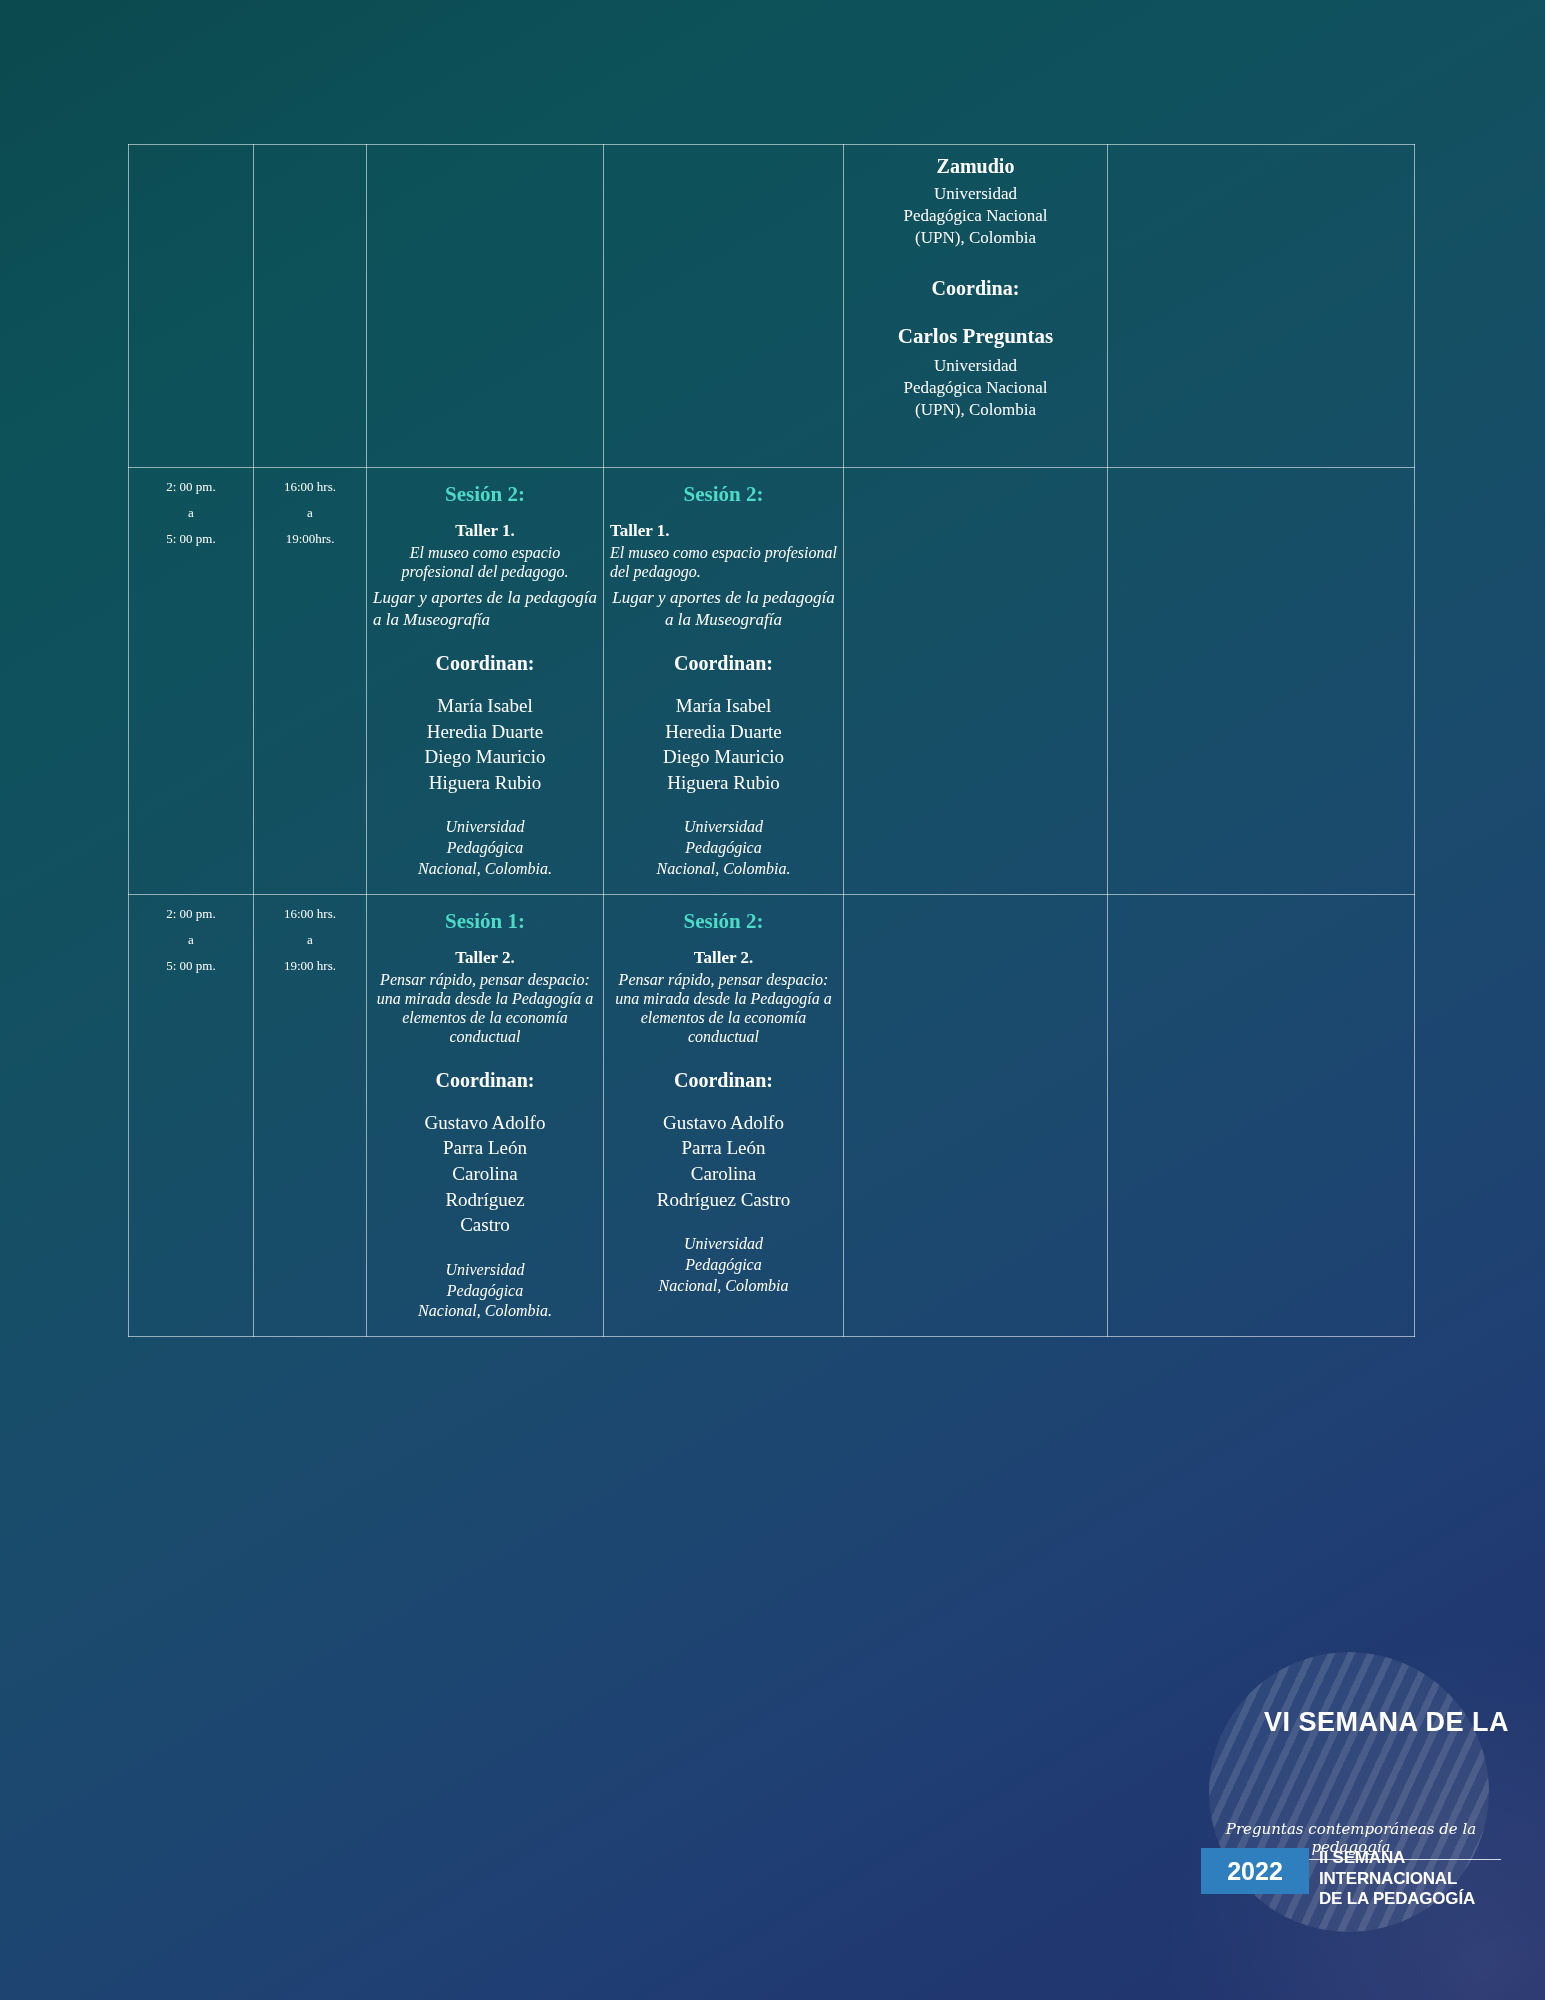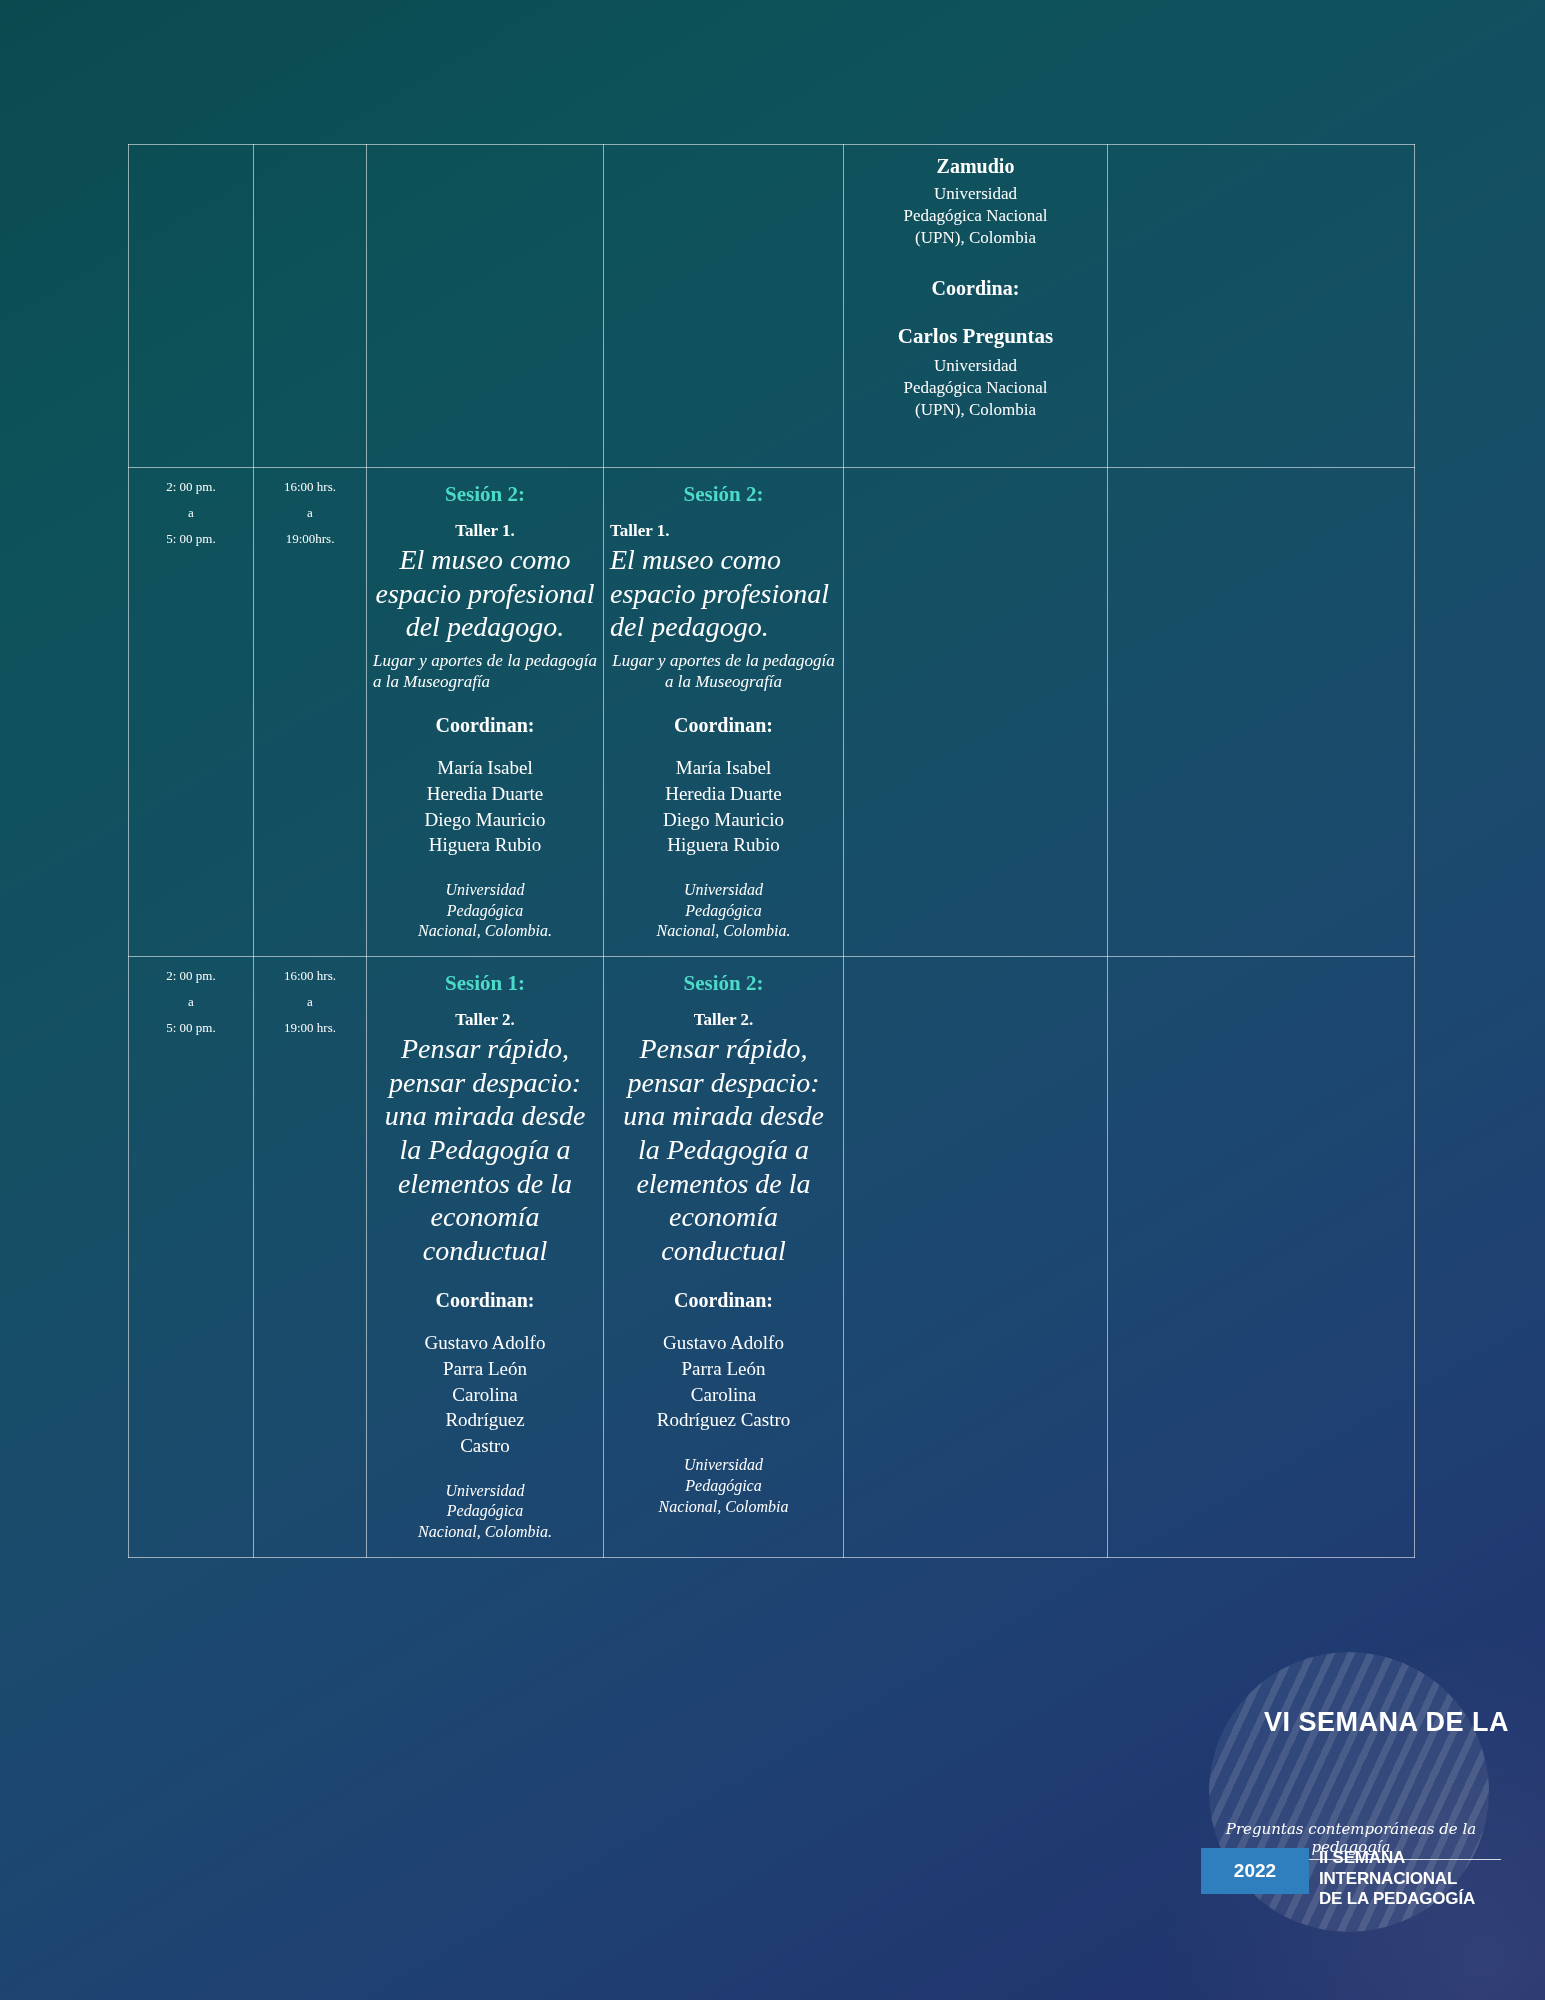--- a/index.html
+++ b/index.html
@@ -60,21 +60,21 @@
   }
   .taller-label {
     font-size: 17px;
     font-weight: 700;
     text-align: center;
     margin-bottom: 2px;
   }
   .taller-label.left { text-align: left; }
   .title-it {
     font-style: italic;
-    font-size: 28px;
+    font-size: 16px;
     line-height: 1.2;
     text-align: center;
     margin: 0 0 6px 0;
   }
   .title-it.left { text-align: left; }
   .subtitle-it {
     font-style: italic;
     font-size: 17px;
     line-height: 1.25;
     margin: 0 0 8px 0;
@@ -189,21 +189,21 @@
     padding-bottom: 3px;
   }
   .logo .year-box {
     position: absolute;
     left: 22px;
     top: 196px;
     width: 108px;
     height: 46px;
     background: #2f7fbf;
     color: #ffffff;
-    font-size: 19px;
+    font-size: 25px;
     font-weight: 700;
     display: flex;
     align-items: center;
     justify-content: center;
   }
   .logo .sem-int {
     position: absolute;
     left: 140px;
     top: 196px;
     width: 190px;

